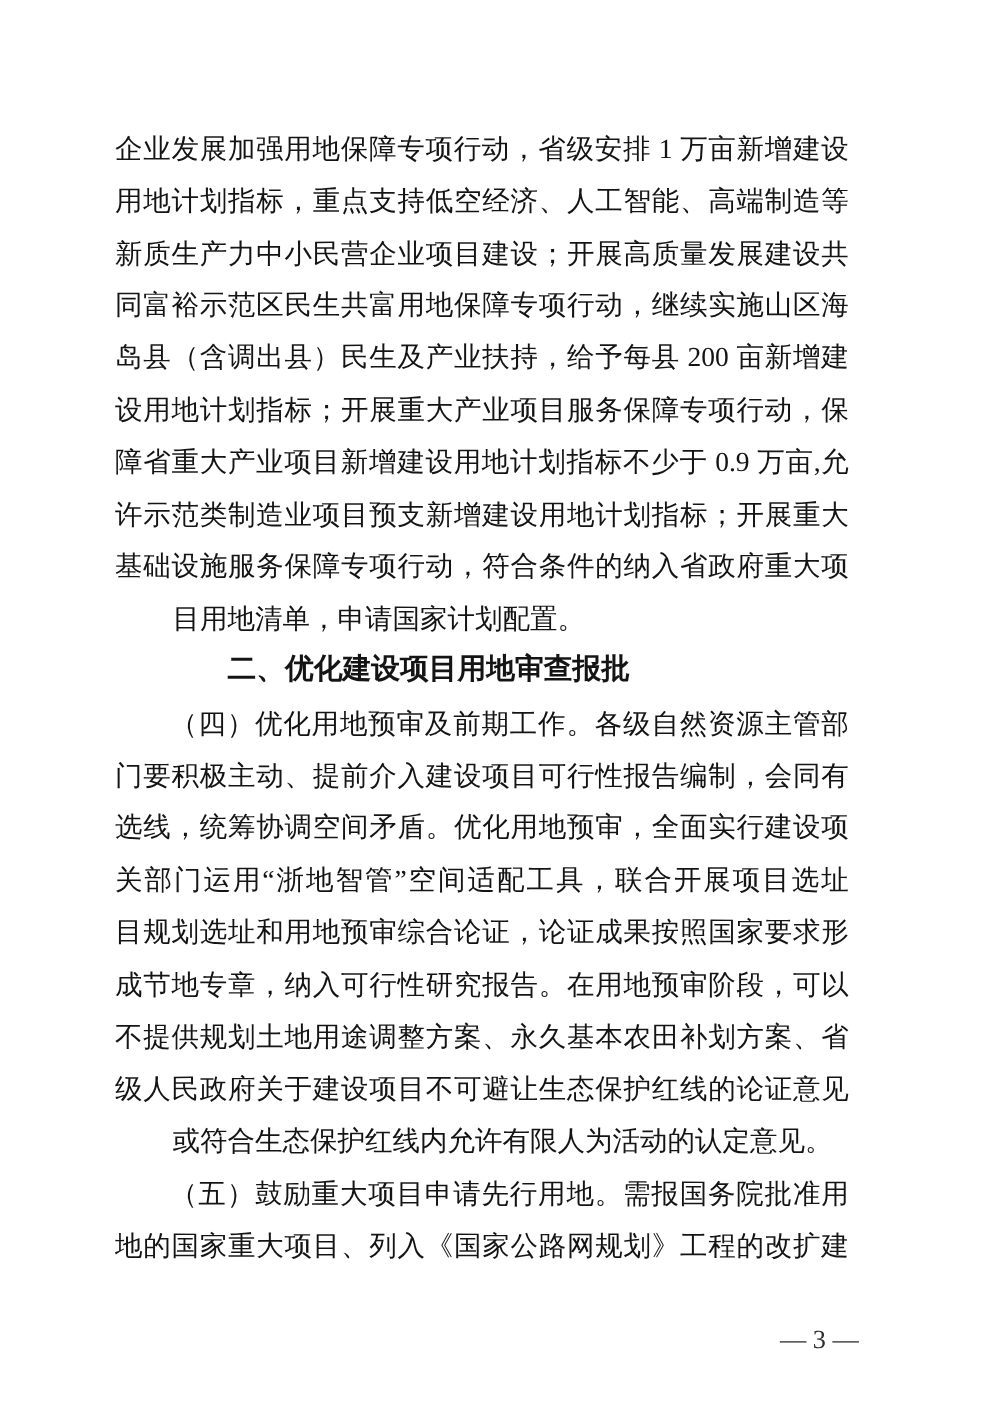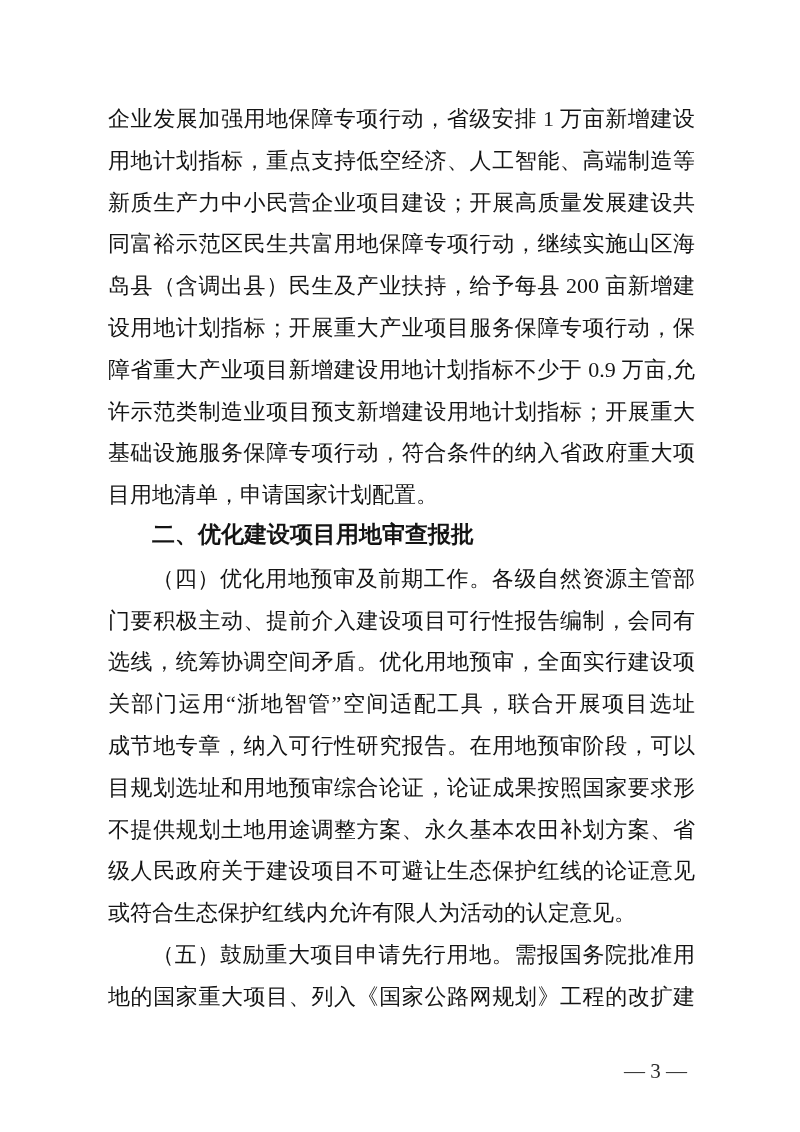--- a/index.html
+++ b/index.html
@@ -11,36 +11,37 @@
     position: relative;
     width: 800px;
     height: 1132px;
     background: #ffffff;
     overflow: hidden;
     font-family: "Liberation Serif", "DejaVu Serif", serif;
     color: #141414;
   }
   .doc-body {
     position: absolute;
-    left: 108px;
+    left: 92px;
     top: 98px;
     width: 587px;
   }
   .tline {
     height: 41.8px;
     line-height: 41.8px;
     font-size: 22px;
     text-align: justify;
     text-align-last: justify;
     overflow: hidden;
     white-space: normal;
     letter-spacing: 0;
   }
   .tline.endline {
     text-align-last: left;
+    margin-left: 46px;
   }
   .tline.indent {
     text-indent: 44px;
   }
   .tline.heading {
     font-family: Liberation Mono, monospace;
     font-weight: bold;
     font-size: 23px;
   }
   .lead {
@@ -71,22 +72,22 @@
       <div class="tline">设用地计划指标；开展重大产业项目服务保障专项行动，保</div>
       <div class="tline">障省重大产业项目新增建设用地计划指标不少于 0.9 万亩,允</div>
       <div class="tline">许示范类制造业项目预支新增建设用地计划指标；开展重大</div>
       <div class="tline">基础设施服务保障专项行动，符合条件的纳入省政府重大项</div>
       <div class="tline endline">目用地清单，申请国家计划配置。</div>
       <div class="tline heading indent endline">二、优化建设项目用地审查报批</div>
       <div class="tline indent"><span class="lead">（四）优化用地预审及前期工作。</span><span>各级自然资源主管部</span></div>
       <div class="tline">门要积极主动、提前介入建设项目可行性报告编制，会同有</div>
       <div class="tline">选线，统筹协调空间矛盾。优化用地预审，全面实行建设项</div>
       <div class="tline">关部门运用“浙地智管”空间适配工具，联合开展项目选址</div>
+      <div class="tline">目规划选址和用地预审综合论证，论证成果按照国家要求形</div>
       <div class="tline">成节地专章，纳入可行性研究报告。在用地预审阶段，可以</div>
-      <div class="tline">目规划选址和用地预审综合论证，论证成果按照国家要求形</div>
       <div class="tline">不提供规划土地用途调整方案、永久基本农田补划方案、省</div>
       <div class="tline">级人民政府关于建设项目不可避让生态保护红线的论证意见</div>
       <div class="tline endline">或符合生态保护红线内允许有限人为活动的认定意见。</div>
       <div class="tline indent"><span class="lead">（五）鼓励重大项目申请先行用地。</span><span>需报国务院批准用</span></div>
       <div class="tline">地的国家重大项目、列入《国家公路网规划》工程的改扩建</div>
     </div>
   <div class="page-footer">— 3 —</div>
 </div>
 
 </body></html>

